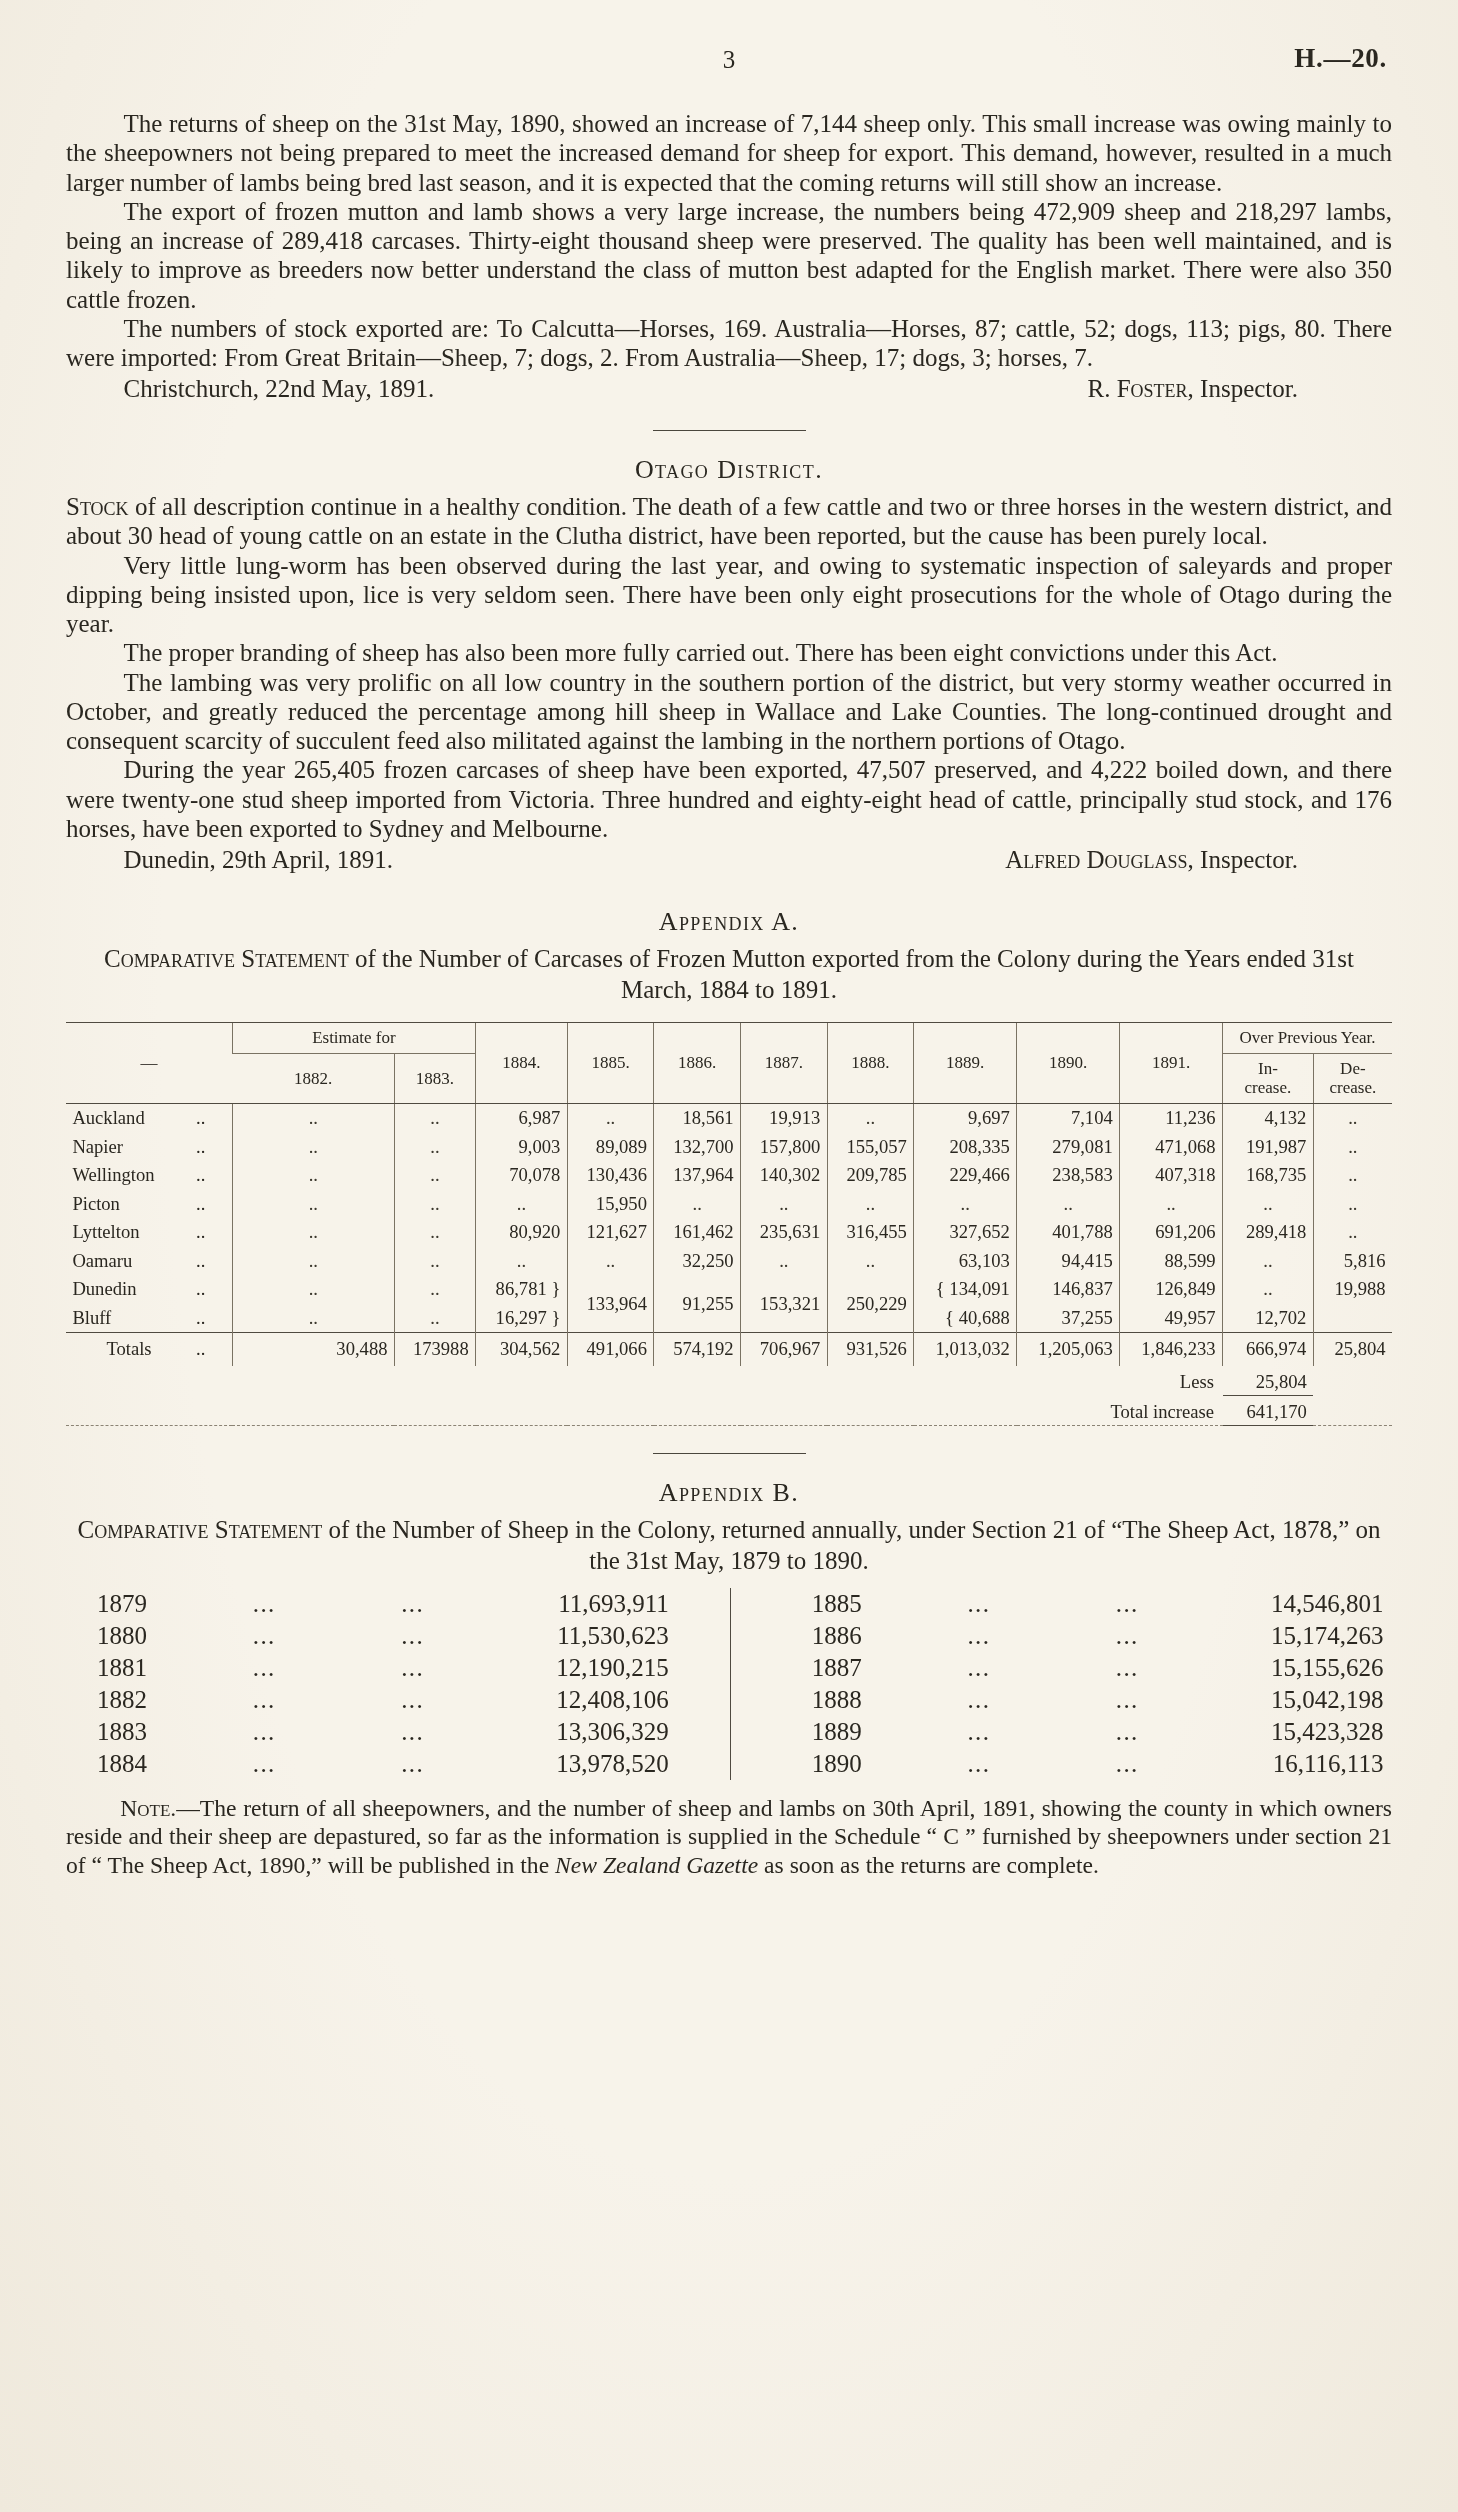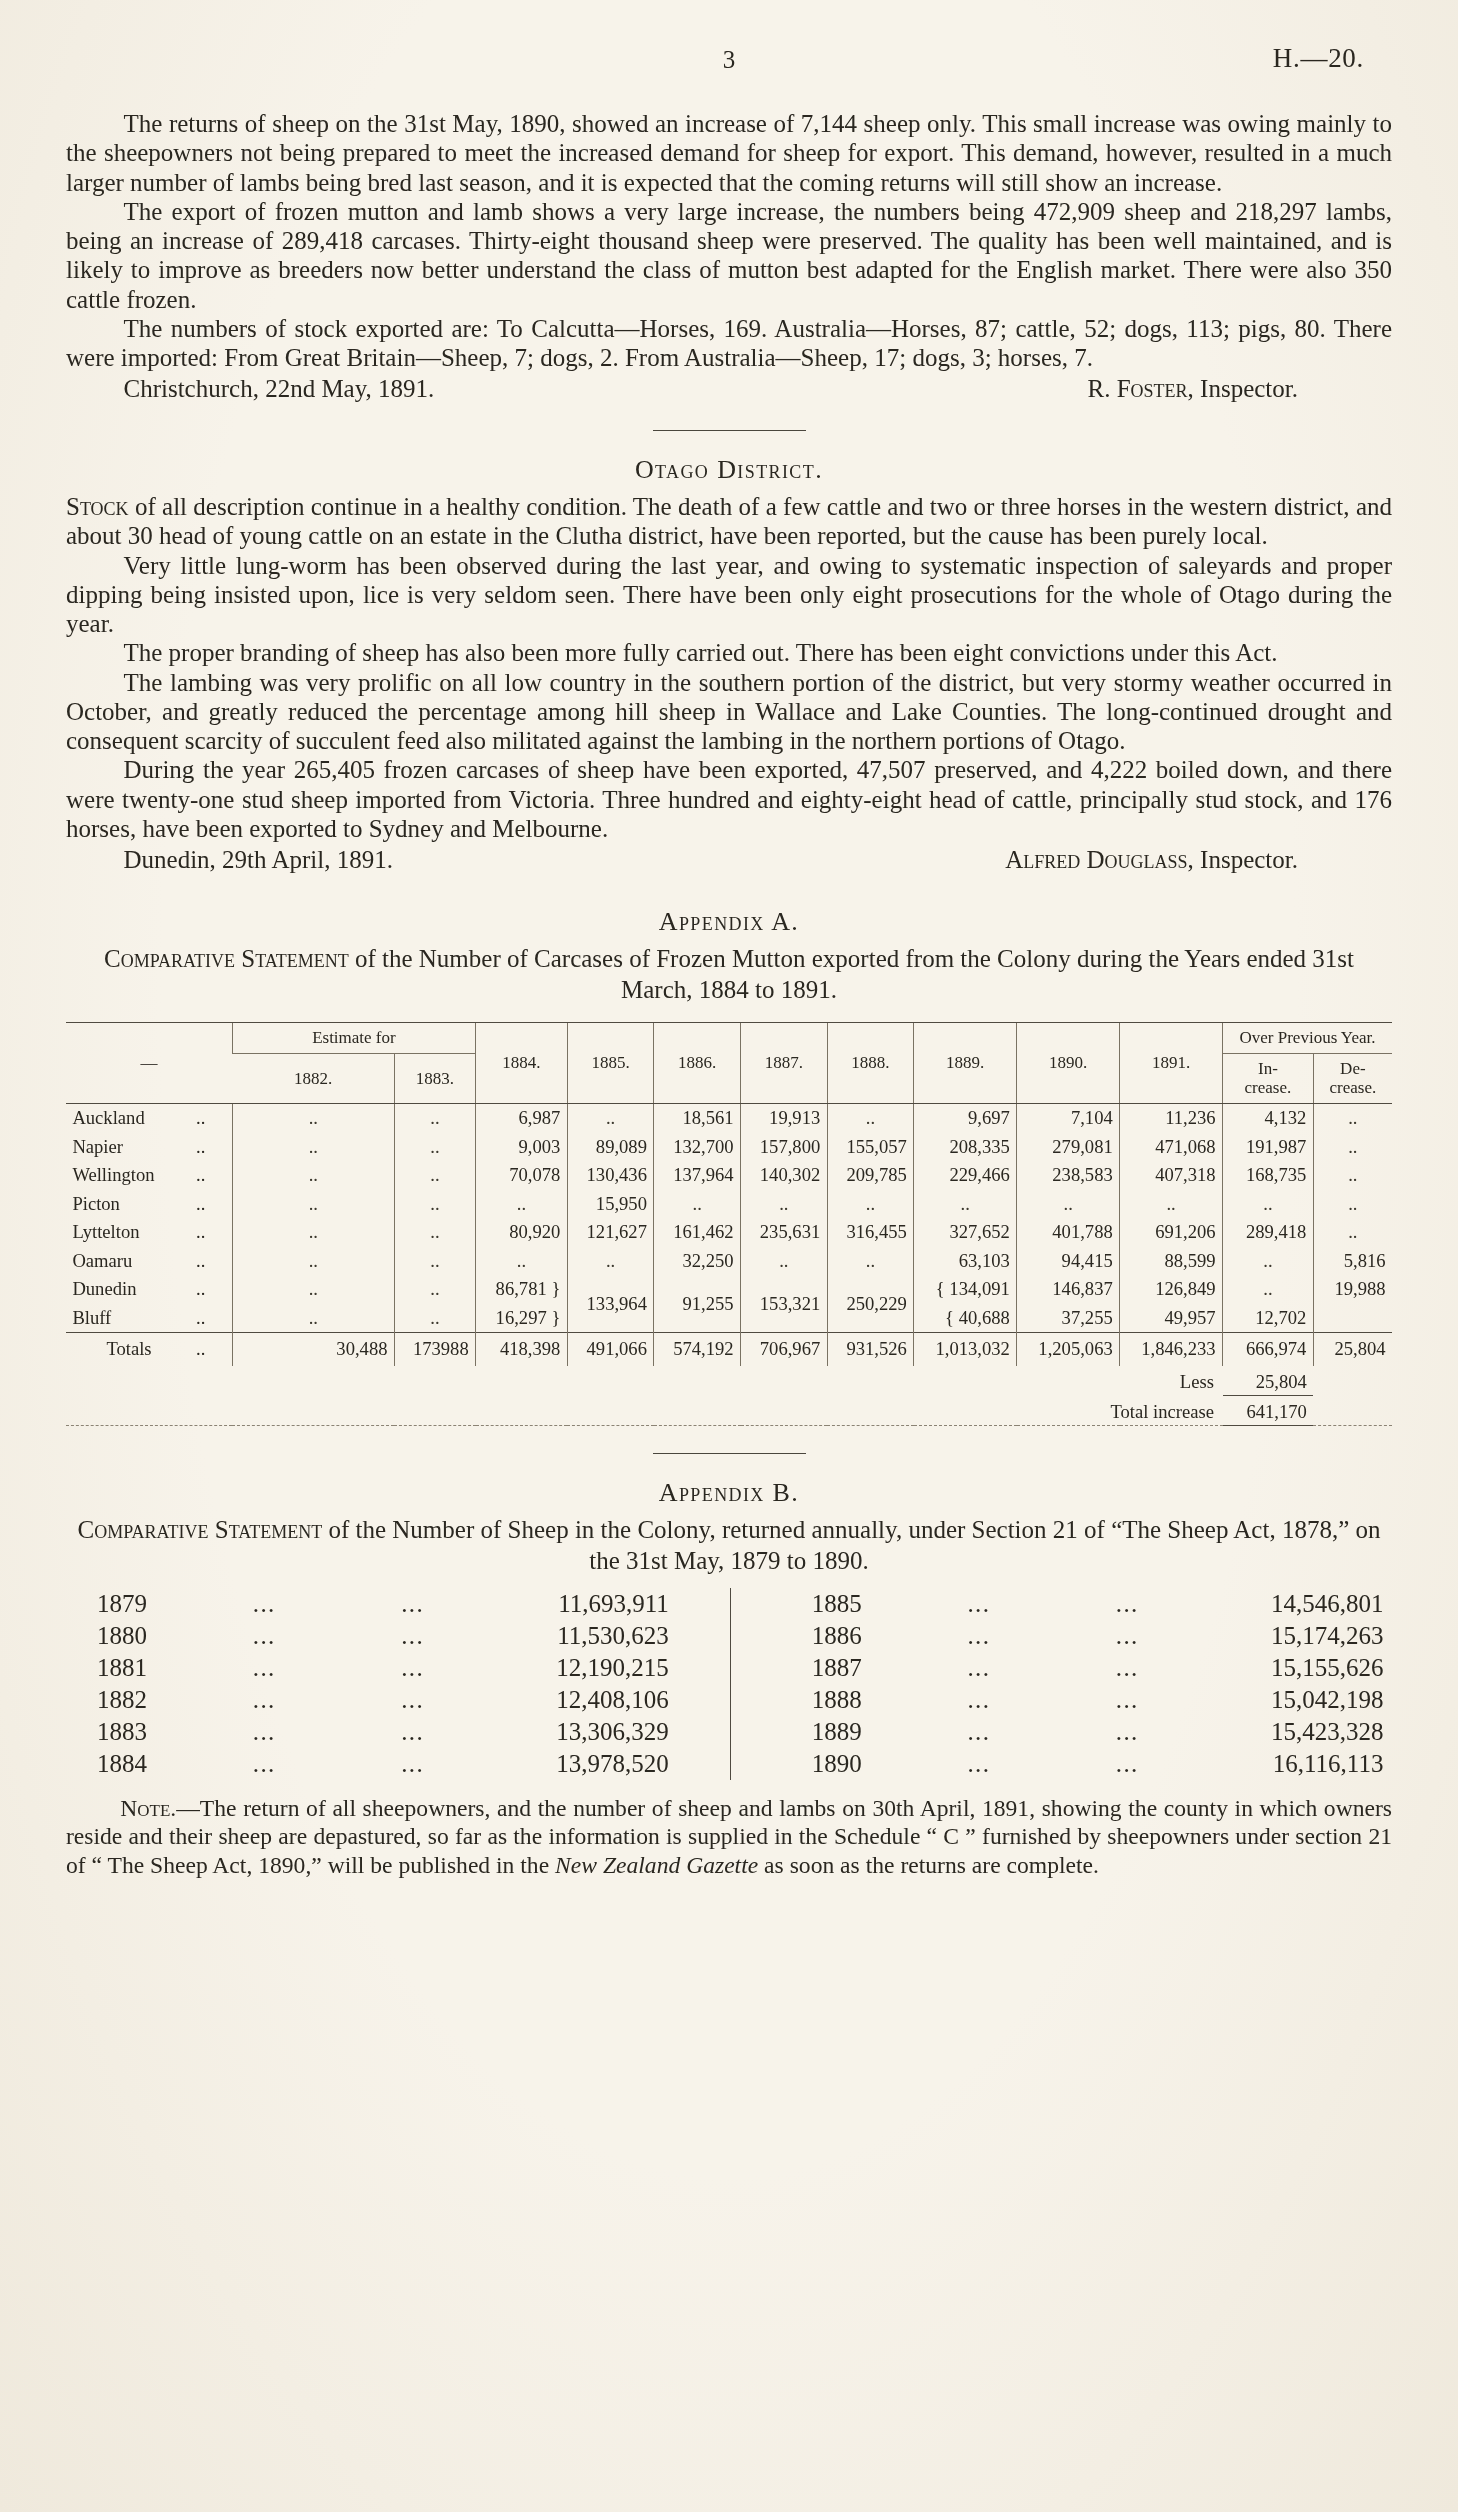--- a/index.html
+++ b/index.html
@@ -11,21 +11,21 @@
     background: radial-gradient(ellipse at 50% 40%, #f7f3ea 55%, #efe9dc 100%);
     color: #2a2720;
     font-family: "Liberation Serif", "DejaVu Serif", serif;
     overflow: hidden;
   }
   .sc { font-variant: small-caps; }
 
   
   .page-head { position: relative; height: 37px; margin-bottom: 26px; }
   .pg-num { position: absolute; left: 0; right: 0; text-align: center; font-size: 25px; }
-  .doc-code { position: absolute; right: 28px; top: -2.9px; font-size: 27px; font-weight: normal; letter-spacing: 0.7px; }
+  .doc-code { position: absolute; right: 5px; top: -2.9px; font-size: 27px; font-weight: bold; letter-spacing: 0.7px; }
 
   
   .body-par { margin: 0; font-size: 25px; line-height: 1.17; text-align: justify; text-indent: 2.3em; }
   .noindent { text-indent: 0; }
 
   .sig { display: flex; font-size: 25px; margin: 2.9px 0 5.7px 0; }
   .sig-place { text-indent: 2.3em; }
   .sig-name { margin-left: auto; margin-right: 94px; }
 
   .divider { width: 153px; border-top: 1.4px solid #4a463d; margin: 27px auto 24px auto; }
@@ -293,21 +293,21 @@
         </tr>
         <tr class="totals">
           <td class="place tot-place">
             <div class="place-in">
               <span class="pname">Totals</span>
               <span class="pdots">..</span>
             </div>
           </td>
           <td class="c-num">30,488</td>
           <td class="c-num">173988</td>
-          <td class="c-num">418,398</td>
+          <td class="c-num">304,562</td>
           <td class="c-num">491,066</td>
           <td class="c-num">574,192</td>
           <td class="c-num">706,967</td>
           <td class="c-num">931,526</td>
           <td class="c-num">1,013,032</td>
           <td class="c-num">1,205,063</td>
           <td class="c-num">1,846,233</td>
           <td class="c-num">666,974</td>
           <td class="c-num">25,804</td>
         </tr>

